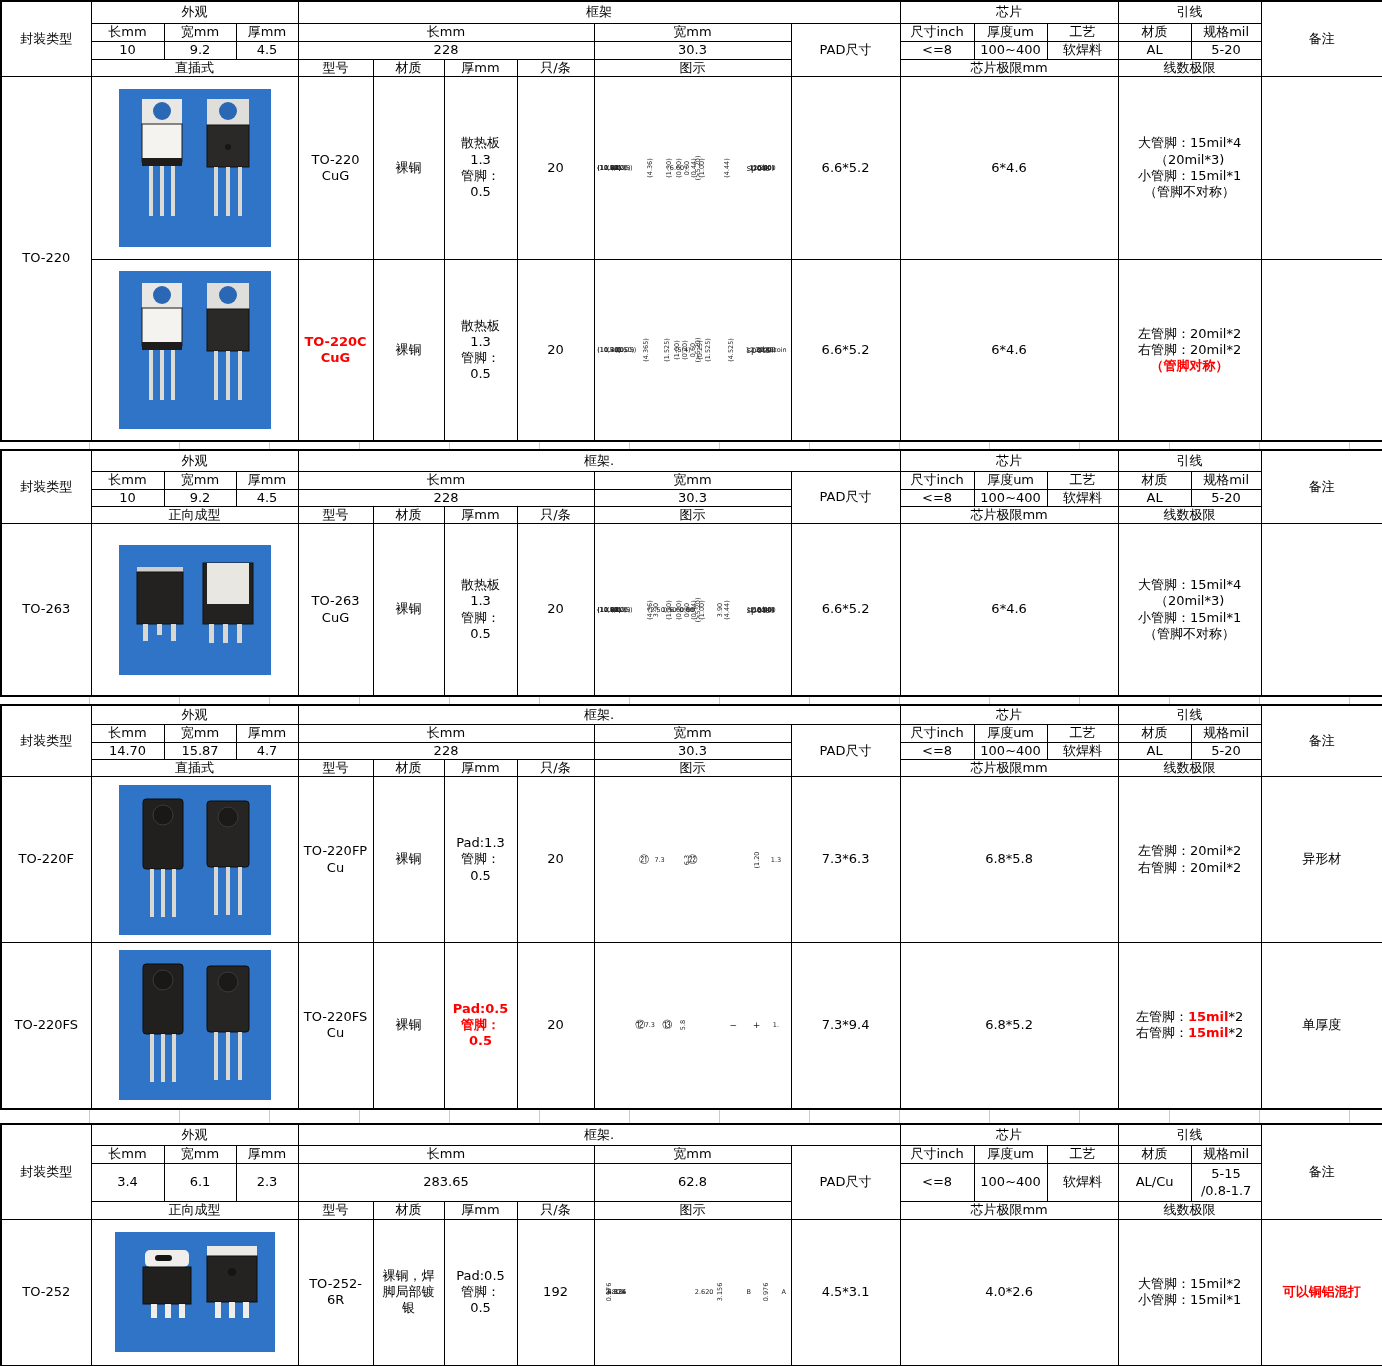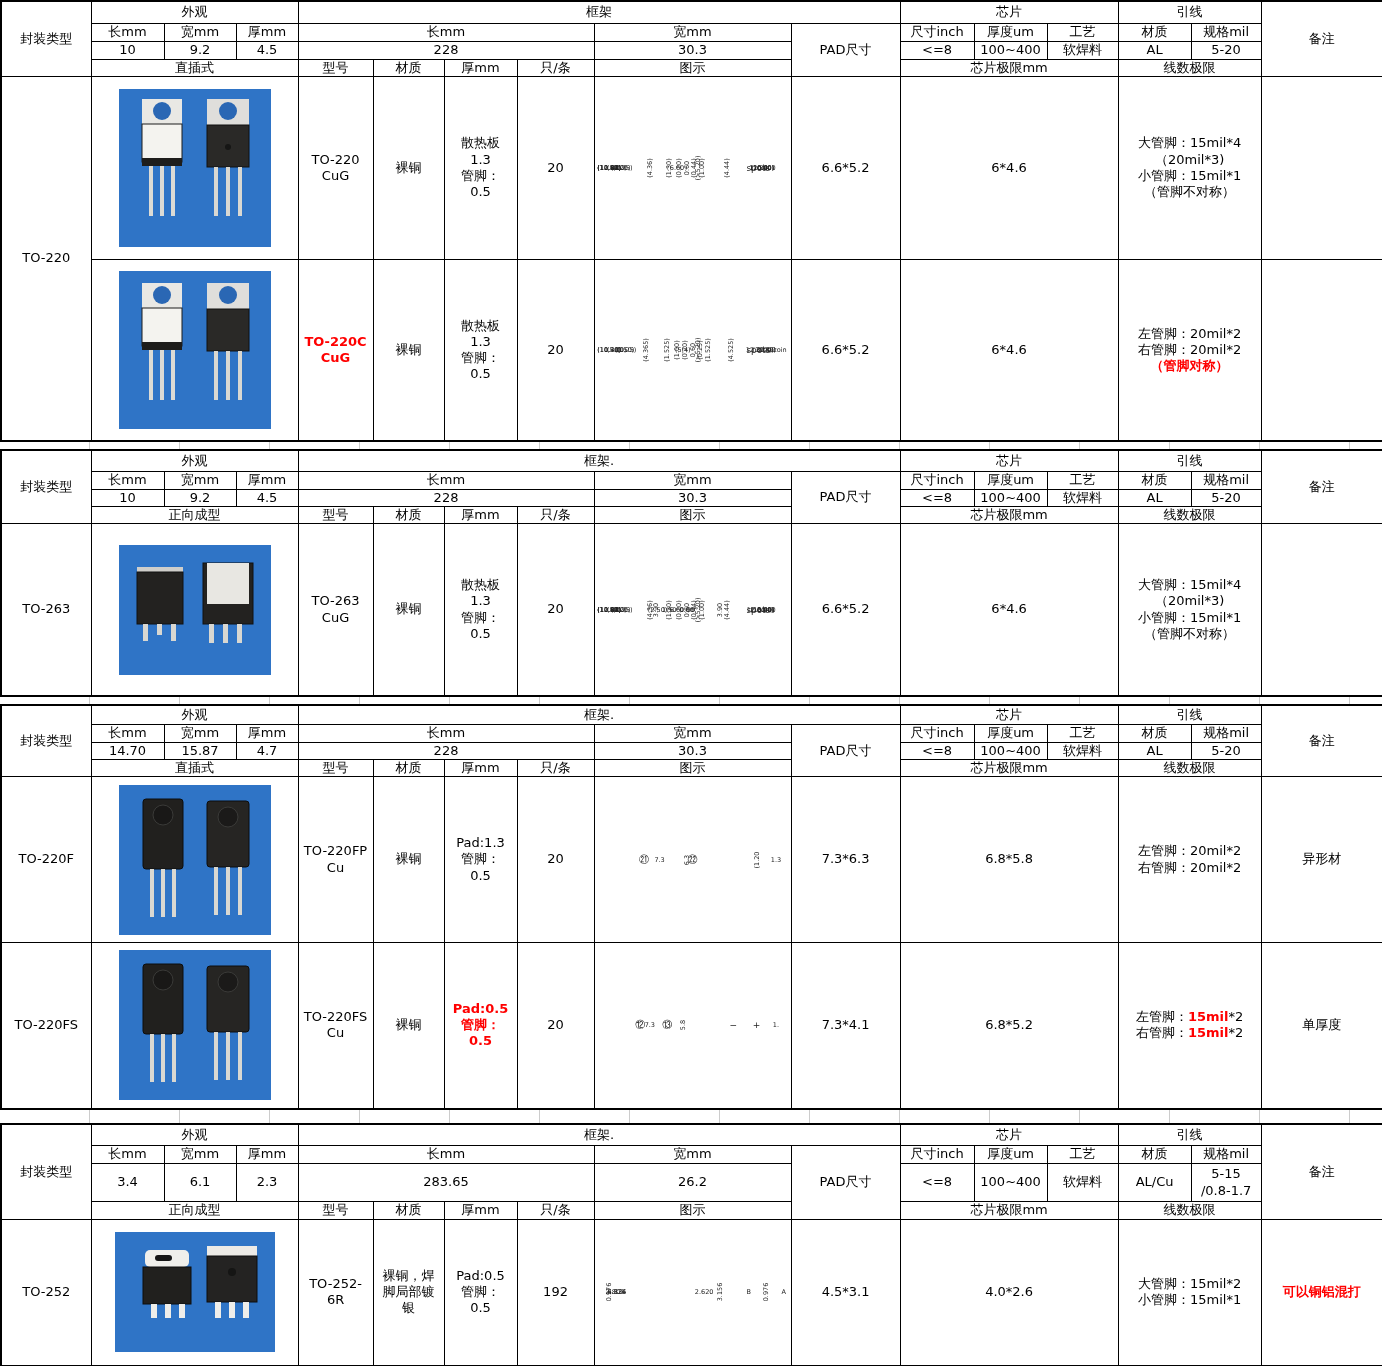--- a/index.html
+++ b/index.html
@@ -621,21 +621,21 @@
       </svg>
     <span class="dlabel" style="left: 28%; top: 56%;">7.3</span>
               <span class="dlabel vert" style="left: 45%; top: 66%;">5.8</span>
               <span class="dlabel" style="left: 23%; top: 63%; font-size: 10px;">⑫</span>
               <span class="dlabel" style="left: 37%; top: 64%; font-size: 10px;">⑬</span>
               <span class="dlabel" style="left: 71%; top: 7%; font-size: 9px;">−</span>
               <span class="dlabel" style="left: 83%; top: 7%; font-size: 9px;">+</span>
               <span class="dlabel" style="left: 93%; top: 56%;">1.</span>
             </div>
   </td>
-  <td>7.3*4.1</td>
+  <td>7.3*9.4</td>
   <td colspan="3">6.8*5.2</td>
   <td colspan="2" class="lines">
             <div><span>左管脚：</span><span class="red">15mil</span><span>*2</span></div>
             <div><span>右管脚：</span><span class="red">15mil</span><span>*2</span></div>
           </td>
   <td class="left-block lines">
             <div><span>单厚度</span></div>
           </td>
 </tr>
 </tbody>
@@ -682,21 +682,21 @@
   <td class="al">厚度um</td>
   <td class="al">工艺</td>
   <td class="al">材质</td>
   <td class="al">规格mil</td>
 </tr>
 <tr style="height:38px">
   <td>3.4</td>
   <td>6.1</td>
   <td>2.3</td>
   <td colspan="4">283.65</td>
-  <td>26.2</td>
+  <td>62.8</td>
   <td class="al">&lt;=8</td>
   <td class="al">100~400</td>
   <td class="al">软焊料</td>
   <td class="al">AL/Cu</td>
   <td class="al pre">5-15
 /0.8-1.7</td>
 </tr>
 <tr style="height:18px">
   <td colspan="3">正向成型</td>
   <td class="al">型号</td>

